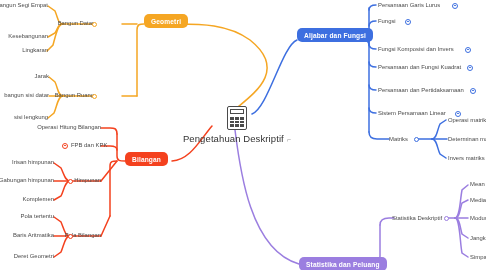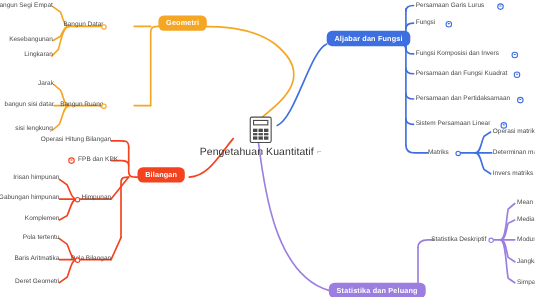--- a/index.html
+++ b/index.html
@@ -147,21 +147,21 @@
           <i></i>
           <i></i>
           <i></i>
           <i></i>
           <i></i>
           <i></i>
           <i></i>
           <i></i>
         </div>
     </div>
-    <div class="lbl"><span>Pengetahuan Kuantitatif</span><span class="mark">⌐</span></div>
+    <div class="lbl"><span>Pengetahuan Deskriptif</span><span class="mark">⌐</span></div>
   </div>
 
   <div class="pill geometri">Geometri</div>
 
   <div class="lf r" style="left:14px;top:92px;width:80px;">Bangun Ruang</div>
   <div class="lf r" style="left:14px;top:20px;width:80px;">Bangun Datar</div>
   <div class="dot o" style="left:92px;top:21.5px;"></div>
   <div class="dot o" style="left:92px;top:93.5px;"></div>
 
   <div class="lf r" style="left:-4px;top:2px;width:52px;">bangun Segi Empat</div>

